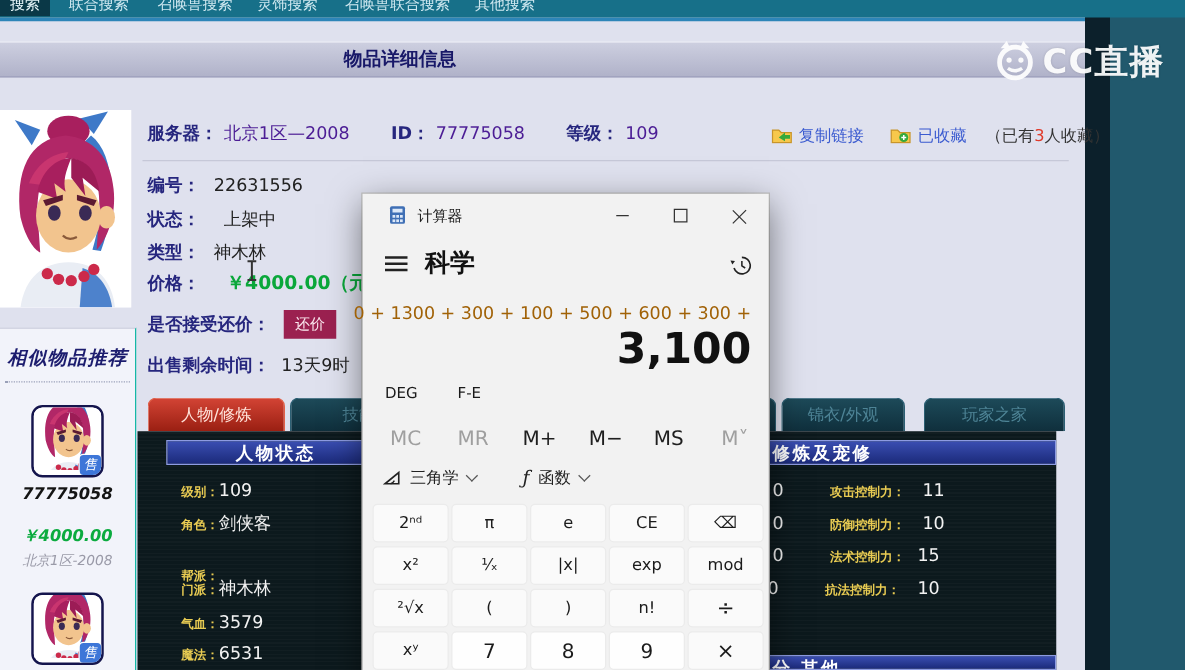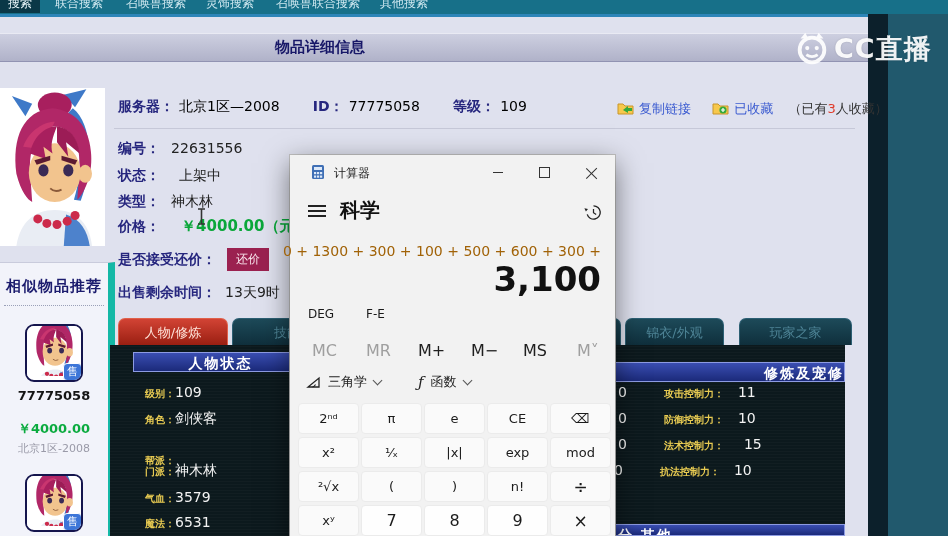--- a/index.html
+++ b/index.html
@@ -24,36 +24,36 @@
   
   .watermark{position:absolute;left:793px;top:30px;z-index:50;display:flex;align-items:center;
     color:rgba(255,255,255,.93);font-weight:bold;font-size:27px;letter-spacing:1px;
     text-shadow:0 0 2px rgba(0,0,0,.15);}
   .watermark svg{margin-right:3px;opacity:.93;}
 
   
   .avatar-box{position:absolute;left:0;top:88px;width:105px;height:158px;background:#fff;overflow:hidden;}
   .avatar-box svg{width:105px;height:158px;display:block;}
   .sidebar{position:absolute;left:0;top:262px;width:108px;height:274px;background:#f2f3fa;
-    border-right:7px solid #14b8a6;border-top:1px solid #c9cbdc;}
+    border-right:1px solid #14b8a6;border-top:1px solid #c9cbdc;font-style:italic;}
   .rec-title{margin-top:14px;text-align:center;font-size:15px;font-weight:bold;color:#1c1c6e;letter-spacing:1px;}
   .dotted{margin:9px 4px 0 4px;border-top:1px dotted #9aa0b8;}
   .rec-item{margin-top:18px;text-align:center;}
   .thumb{position:relative;width:54px;height:54px;margin:0 auto;border:2px solid #15154d;border-radius:9px;
     overflow:hidden;background:#fff;}
   .thumb svg{width:54px;height:70px;display:block;margin-top:-4px;}
   .badge{position:absolute;right:-1px;bottom:-1px;width:17px;height:16px;line-height:16px;background:#3d76d8;
     color:#fff;font-size:11px;border:1px solid #fff;border-radius:4px;text-align:center;overflow:hidden;}
   .rec-id{margin-top:6px;font-size:13px;font-weight:bold;color:#141414;}
   .rec-price{margin-top:17px;font-size:13px;font-weight:bold;color:#0bab3f;}
   .rec-server{margin-top:3px;font-size:11px;color:#9a9aa8;}
 
   
   .lbl{font-size:14px;font-weight:bold;color:#26267e;}
-  .valBlue{font-size:14px;color:#000000;}
+  .valBlue{font-size:14px;color:#4c1d95;}
   .valDark{font-size:14px;color:#222;}
   .valGreen{font-size:15px;font-weight:bold;color:#0aa73a;}
   .inforow{position:absolute;white-space:nowrap;}
   .divider{position:absolute;left:114px;top:128px;width:741px;border-top:1px solid #c6c8d8;}
   .offer-btn{display:inline-block;background:#9b2150;color:#fbe8ef;font-size:12px;
     padding:3px 9px;margin-left:6px;vertical-align:middle;}
   .act-link{font-size:13px;color:#3b5bd0;}
   .act-count{font-size:13px;color:#333;}
   .act-count b{color:#e03a2a;font-weight:normal;}
   .ibeam{position:absolute;left:196px;top:208px;z-index:60;}
@@ -300,25 +300,25 @@
   <div class="darkpanel">
     <div class="sect-head" style="left:23px;top:7px;width:175px;text-align:center">人物状态</div>
 
     <div class="drow" style="left:35px;top:37px"><span class="ylbl">级别：</span><span class="wval">109</span></div>
     <div class="drow" style="left:35px;top:63px"><span class="ylbl">角色：</span><span class="wval">剑侠客</span></div>
     <div class="drow" style="left:35px;top:104px"><span class="ylbl">帮派：</span><span class="wval"></span></div>
     <div class="drow" style="left:35px;top:115px"><span class="ylbl">门派：</span><span class="wval">神木林</span></div>
     <div class="drow" style="left:35px;top:142px"><span class="ylbl">气血：</span><span class="wval">3579</span></div>
     <div class="drow" style="left:35px;top:167px"><span class="ylbl">魔法：</span><span class="wval">6531</span></div>
 
-    <div class="sect-head" style="left:503px;top:17px;width:232px;padding-left:4px;text-align:right">修炼及宠修</div>
+    <div class="sect-head" style="left:503px;top:7px;width:232px;padding-left:4px;text-align:left">修炼及宠修</div>
 
     <div class="drow" style="left:508px;top:37px"><span class="wval">0</span><span class="ylbl" style="margin-left:37px">攻击控制力：</span><span class="wval" style="margin-left:14px">11</span></div>
     <div class="drow" style="left:508px;top:63px"><span class="wval">0</span><span class="ylbl" style="margin-left:37px">防御控制力：</span><span class="wval" style="margin-left:14px">10</span></div>
-    <div class="drow" style="left:508px;top:89px"><span class="wval">0</span><span class="ylbl" style="margin-left:37px">法术控制力：</span><span class="wval" style="margin-left:20px">15</span></div>
+    <div class="drow" style="left:508px;top:89px"><span class="wval">0</span><span class="ylbl" style="margin-left:37px">法术控制力：</span><span class="wval" style="margin-left:10px">15</span></div>
     <div class="drow" style="left:504px;top:115px"><span class="wval">0</span><span class="ylbl" style="margin-left:37px">抗法控制力：</span><span class="wval" style="margin-left:14px">10</span></div>
 
     <div class="sect-head" style="left:503px;top:179px;width:232px;padding-left:4px;text-align:left;height:12px;overflow:hidden">分 其他</div>
   </div>
 
   <div class="calc">
     <div class="calc-titlebar">
       <svg class="calc-appicon" width="16" height="16" viewBox="0 0 16 16">
         <rect x="2" y="1" width="12" height="14" rx="1.5" fill="#3f6fb5"></rect>
         <rect x="4" y="3" width="8" height="3" fill="#dce8f8"></rect>

